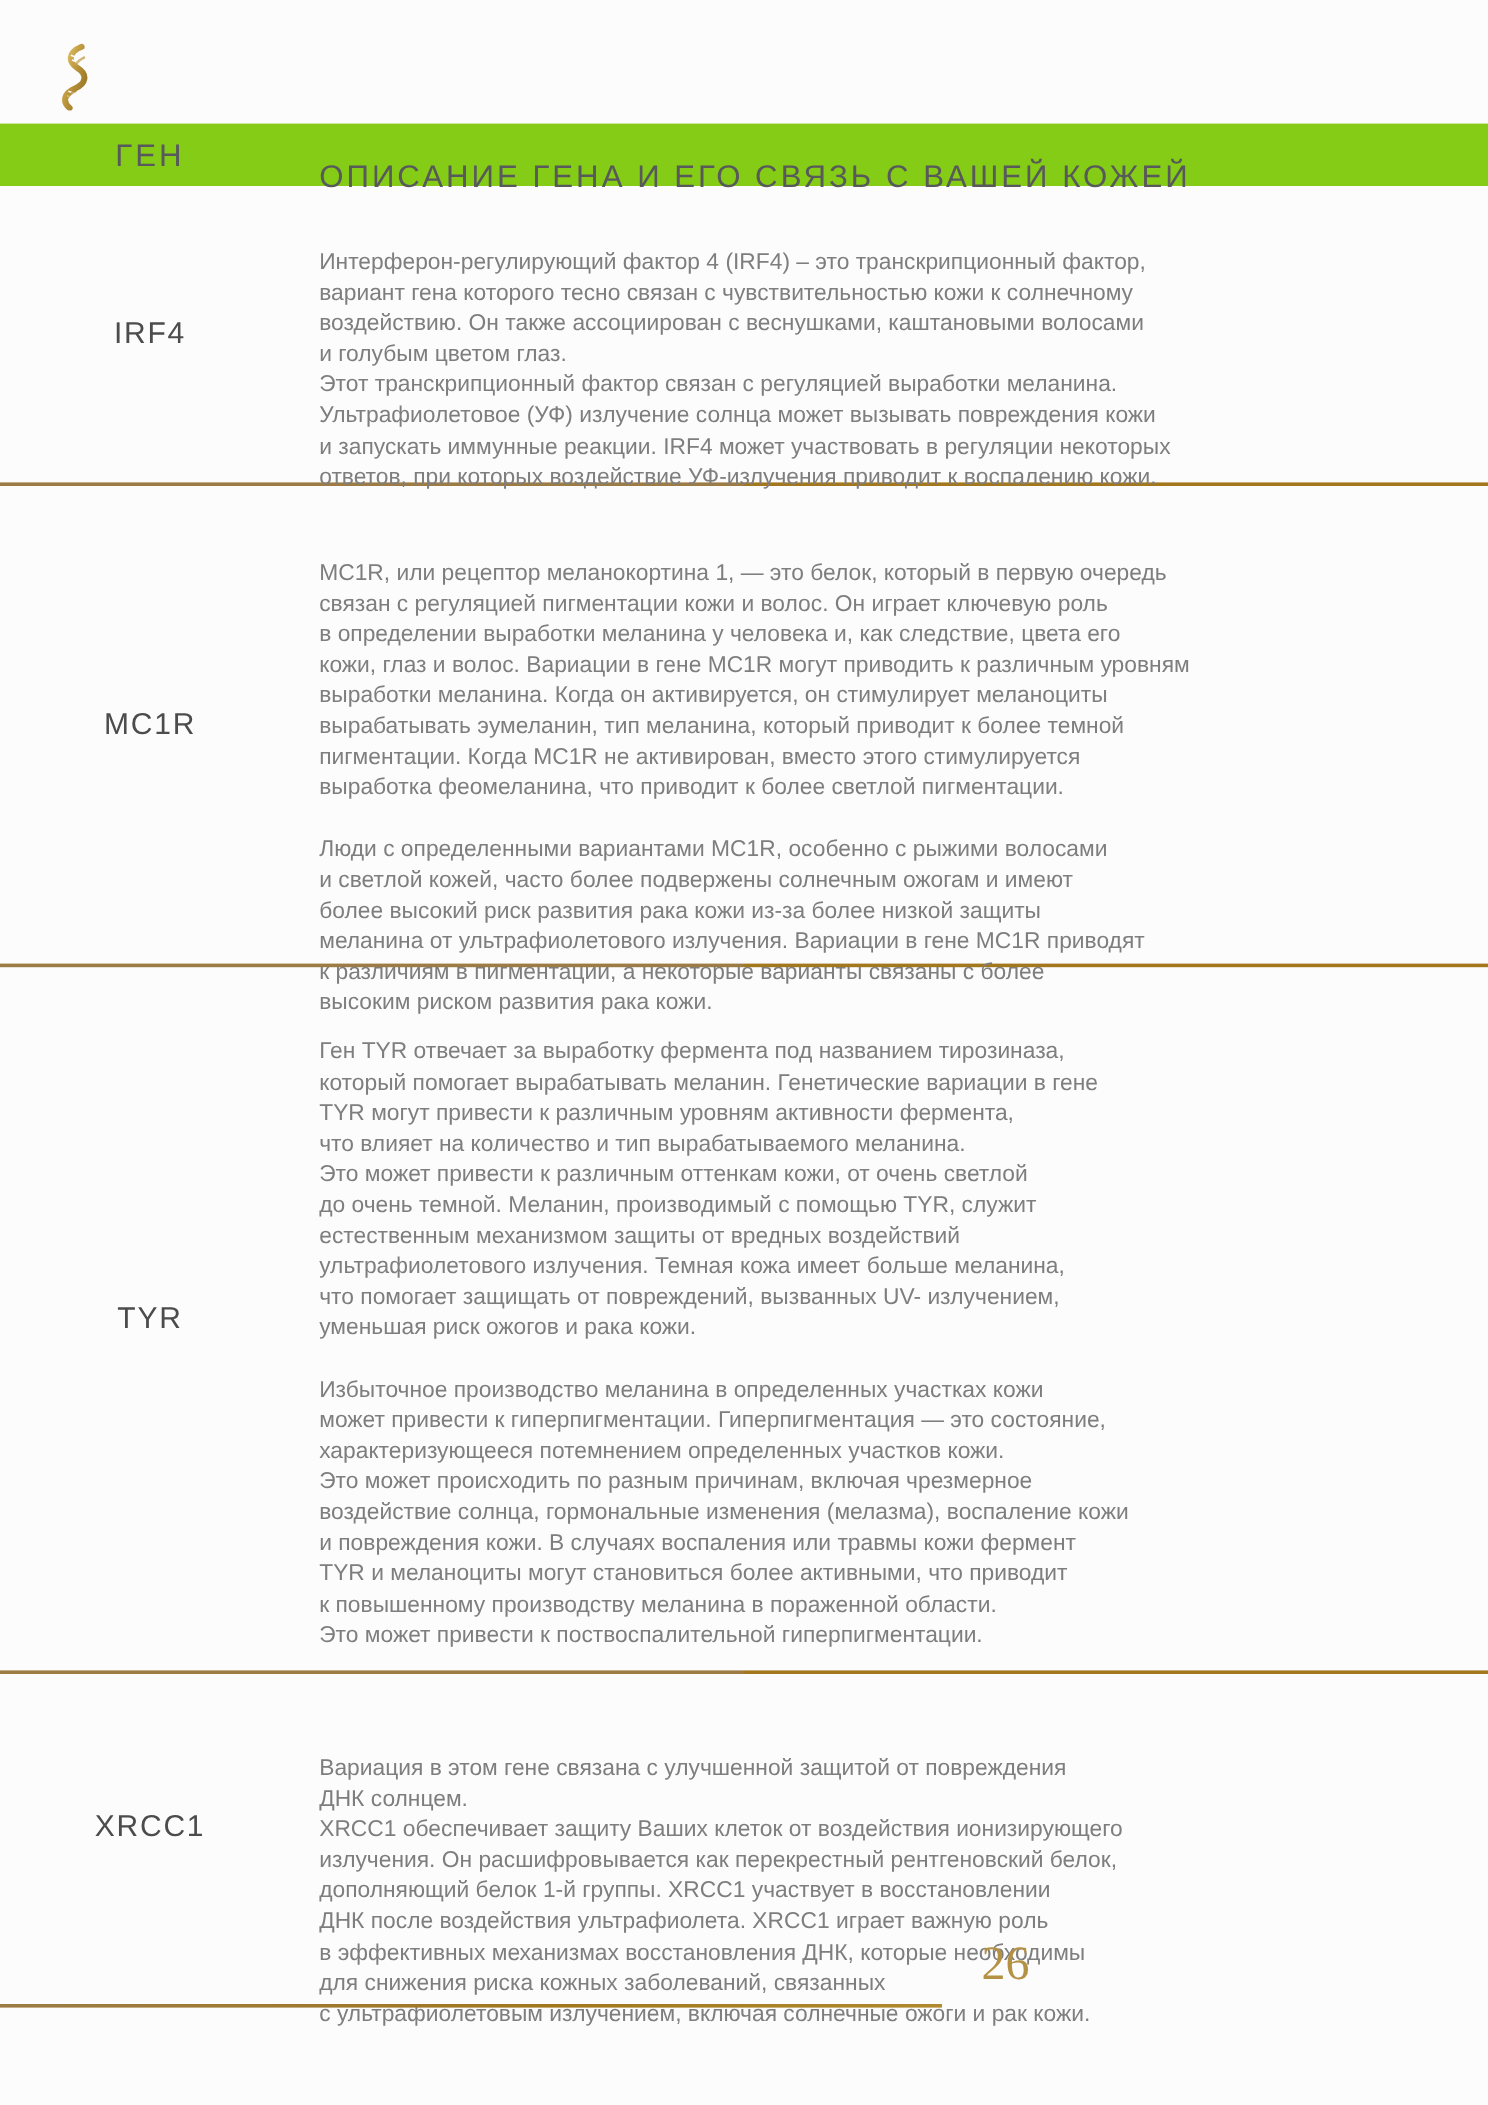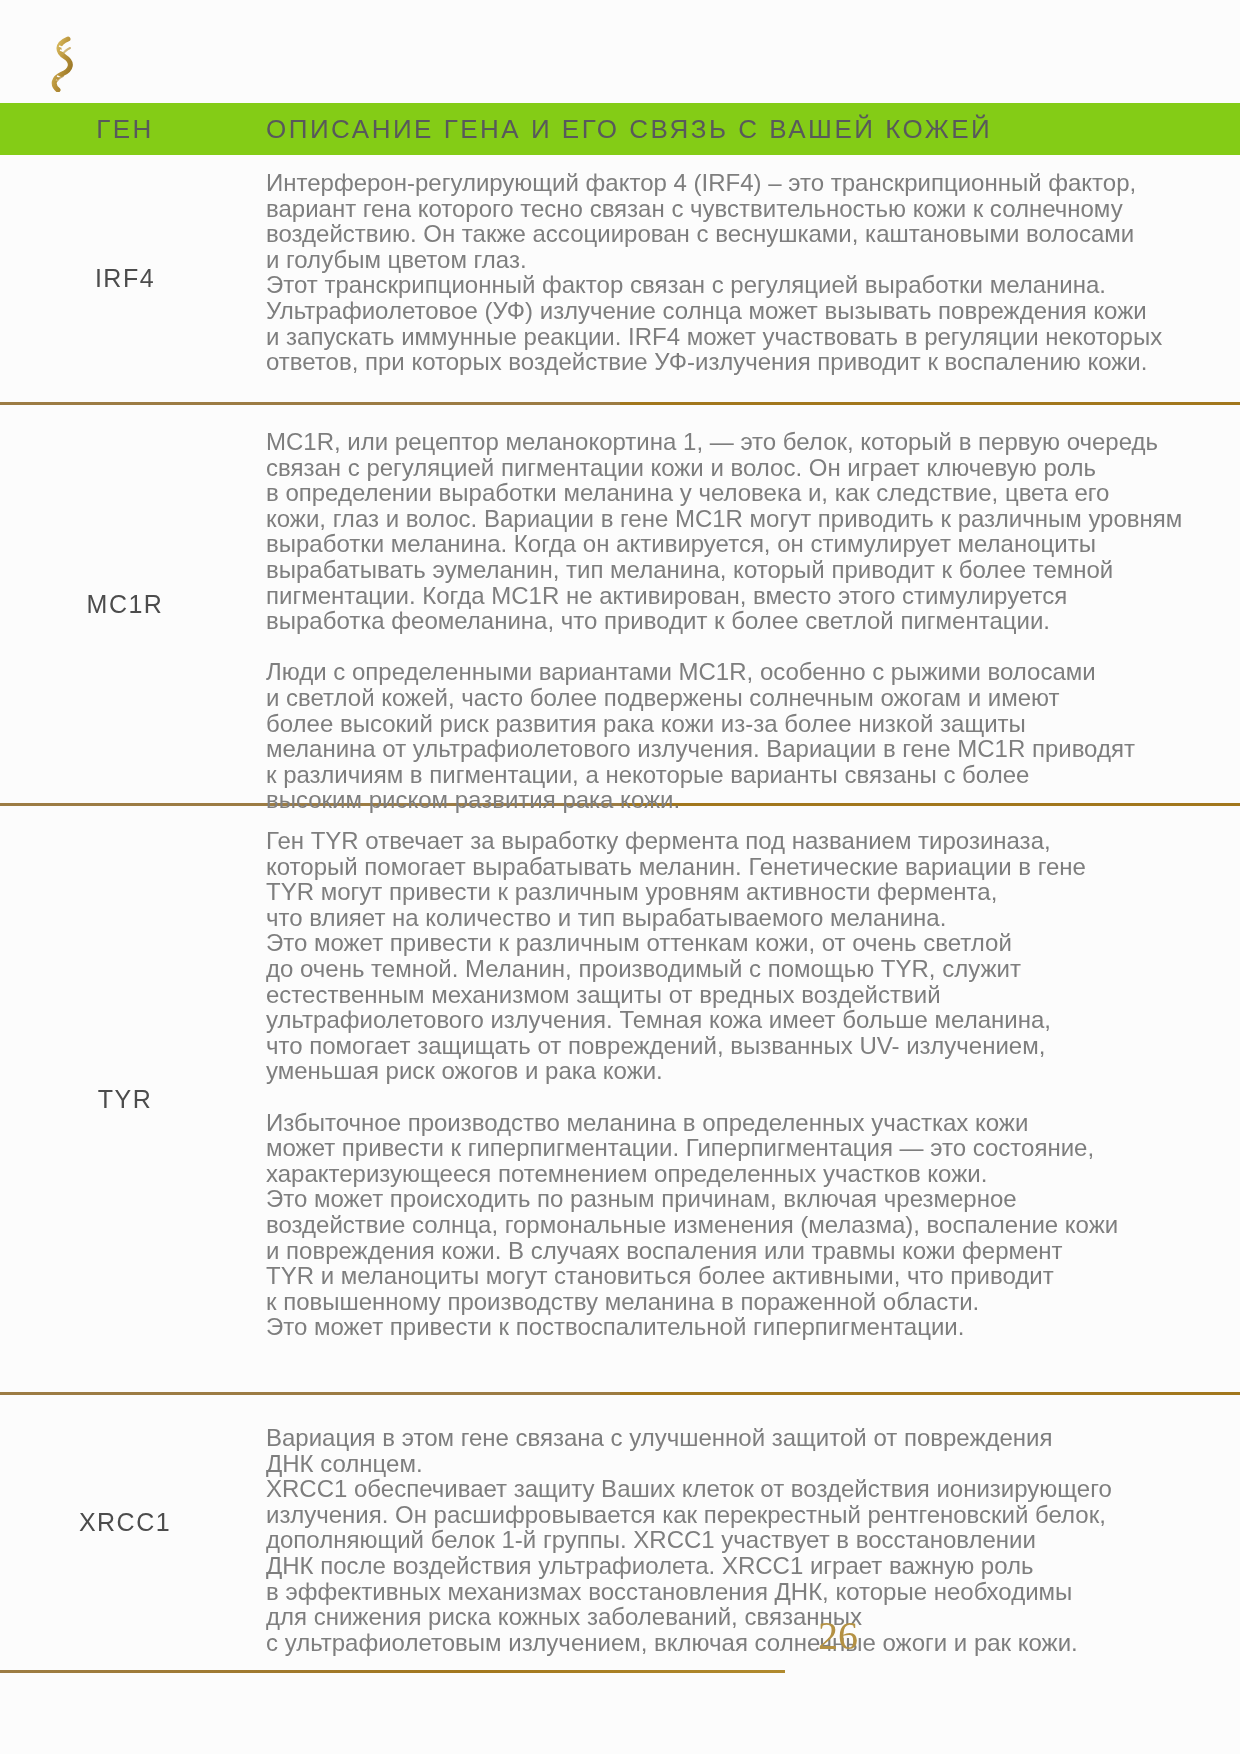--- a/index.html
+++ b/index.html
@@ -29,20 +29,21 @@
   }
   .col-gene{
     width:250px;
     flex:0 0 250px;
     text-align:center;
   }
   .col-desc{
     flex:1 1 auto;
     padding-left:16px;
     padding-right:40px;
+    margin-top:36px;
   }
   .header-cell{
     font-size:26px;
     font-weight:300;
     letter-spacing:2.5px;
     color:#58595b;
   }
   .rows{
     position:absolute;
     left:0;top:155px;
@@ -58,21 +59,21 @@
   .row-tyr{height:586px;}
   .row-xrcc1{height:255px;}
   .gene-label{
     font-size:25px;
     font-weight:300;
     letter-spacing:1.5px;
     color:#4c4c4c;
   }
   .gene-desc{
     align-self:flex-start;
-    font-size:24px;
+    font-size:19px;
     line-height:25.6px;
     font-weight:300;
     color:#7e7e7e;
     white-space:pre-line;
   }
   .row-irf4 .gene-desc{padding-top:15px;}
   .row-mc1r .gene-desc{padding-top:24px;}
   .row-tyr .gene-desc{padding-top:22px;}
   .row-xrcc1 .gene-desc{padding-top:30px;}
   .divider{

